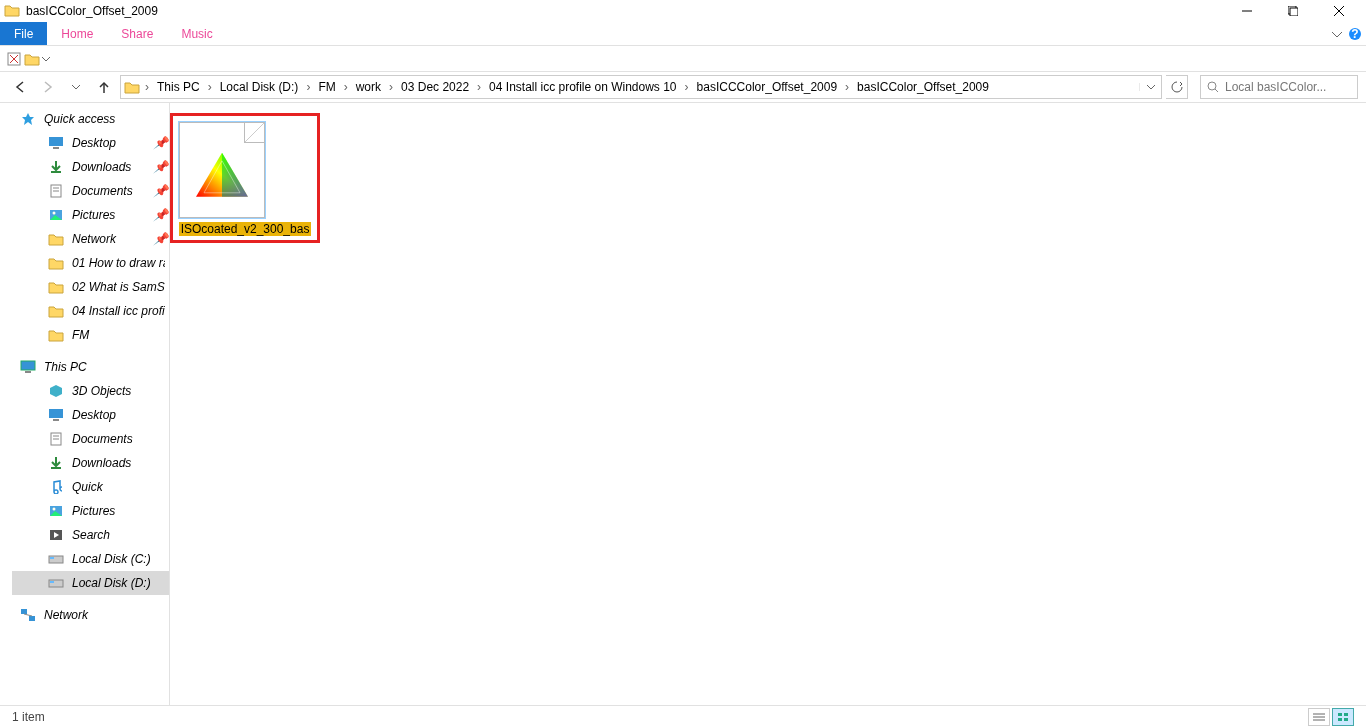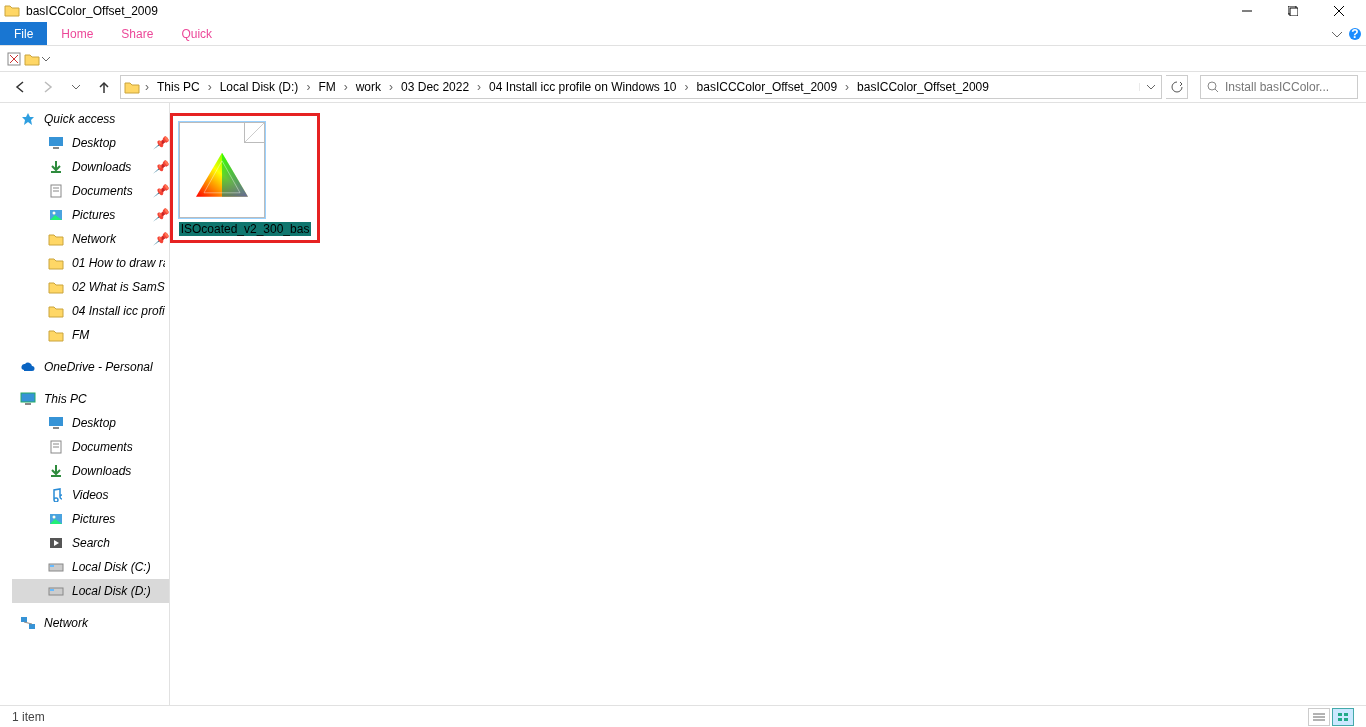--- a/index.html
+++ b/index.html
@@ -48,21 +48,21 @@
 .side-item .label { white-space: nowrap; overflow: hidden; text-overflow: clip; flex:1; }
 .side-item .pin { width: 12px; color: #888; margin-left: 4px; }
 .side-item.selected { background: #d9d9d9; }
 
 .content { flex: 1; position: relative; padding: 8px; }
 .file-item { width: 110px; display: flex; flex-direction: column; align-items: center; position: absolute; top: 10px; left: 20px; }
 .file-highlight { border: 3px solid #e62222; padding: 0 6px 4px 6px; }
 .file-icon-area { width: 86px; height: 96px; background: #fff; border: 1px solid #bbb; position: relative; margin-top: 6px; }
 .file-icon-area .corner { position: absolute; top: 0; right: 0; width: 20px; height: 20px; background: linear-gradient(135deg, #fff 48%, #ccc 50%, #fff 52%); border-left: 1px solid #bbb; border-bottom: 1px solid #bbb; }
 .icc-triangle { position:absolute; left:50%; top:50%; transform:translate(-50%,-40%); }
-.file-label { text-align: center; margin-top: 4px; line-height: 14px; background: #0f766e; padding: 0 2px; }
+.file-label { text-align: center; margin-top: 4px; line-height: 14px; background: #eab308; padding: 0 2px; }
 .file-item.selected .file-icon-area { outline: 1px solid #99d1ff; }
 
 
 .status-bar { height: 22px; border-top: 1px solid #e1e1e1; display: flex; align-items: center; padding: 1px 12px; color: #444; }
 .status-bar .right { margin-left:auto; display:flex; gap:2px; }
 .view-btn { width: 22px; height: 18px; border: 1px solid #ccc; display:flex;align-items:center;justify-content:center; }
 .view-btn.active { background: #cce8ff; border-color: #4aa; }
 
 
 svg { display: block; }
@@ -95,21 +95,21 @@
           <line x1="10" y1="0" x2="0" y2="10" stroke="#000"></line>
         </svg>
       </div>
   </div>
 </div>
 
 <div class="menu-bar">
   <div class="tab file">File</div>
   <div class="tab other">Home</div>
   <div class="tab other">Share</div>
-  <div class="tab other">Quick</div>
+  <div class="tab other">Music</div>
   <div class="right">
     <span>
         <svg width="10" height="10">
           <polyline points="0,3 5,8 10,3" fill="none" stroke="#666"></polyline>
         </svg>
       </span>
     <span>
         <svg width="14" height="14">
           <circle cx="7" cy="7" r="6" fill="#1a8cff"></circle>
           <text x="7" y="11" text-anchor="middle" fill="#fff" font-size="10" font-weight="bold">?</text>
@@ -199,21 +199,21 @@
       </svg>
     </div>
 
   <div class="search-bar">
     <span class="mag">
         <svg width="12" height="12">
           <circle cx="5" cy="5" r="4" fill="none" stroke="#888"></circle>
           <line x1="8" y1="8" x2="11" y2="11" stroke="#888"></line>
         </svg>
       </span>
-    <span>Install basICColor...</span>
+    <span>Local basICColor...</span>
   </div>
 </div>
 
 <div class="main">
   <div class="sidebar">
     <div class="side-group">
       <div class="side-item top">
         <span class="ico">
             <svg width="14" height="14">
               <polygon points="7,1 9,5 13,5 10,8 11,13 7,10 3,13 4,8 1,5 5,5" fill="#2f9fe0"></polygon>
@@ -307,40 +307,38 @@
               </svg>
             </span>
     <span class="label">FM</span>
 
   </div>
         </div>
     </div>
     <div class="side-group">
       <div class="side-item top">
         <span class="ico">
-            <svg width="16" height="12">
-              <path d="M4 9a3 3 0 0 1 1-6 4 4 0 0 1 7 2 2.5 2.5 0 0 1 0 5H4z" fill="#0a64c2"></path>
-            </svg>
-          </span>
-        <span class="label">OneDrive - Personal</span>
-      </div>
-    </div>
-    <div class="side-group">
-      <div class="side-item top">
-        <span class="ico">
             <svg width="16" height="14">
               <rect x="1" y="1" width="14" height="9" fill="#3693d6" stroke="#2a6"></rect>
               <rect x="5" y="11" width="6" height="2" fill="#888"></rect>
             </svg>
           </span>
         <span class="label">This PC</span>
       </div>
       <div id="pc-items">
   <div class="side-item child ">
     <span class="ico">
+              <svg width="14" height="14">
+                <polygon points="7,1 13,4 13,10 7,13 1,10 1,4" fill="#3fb0c9"></polygon>
+              </svg>
+            </span>
+    <span class="label">3D Objects</span>
+  </div>
+  <div class="side-item child ">
+    <span class="ico">
               <svg width="16" height="14">
                 <rect x="1" y="1" width="14" height="9" fill="#3693d6"></rect>
                 <rect x="5" y="11" width="6" height="2" fill="#888"></rect>
               </svg>
             </span>
     <span class="label">Desktop</span>
   </div>
   <div class="side-item child ">
     <span class="ico">
               <svg width="12" height="14">
@@ -359,21 +357,21 @@
               </svg>
             </span>
     <span class="label">Downloads</span>
   </div>
   <div class="side-item child ">
     <span class="ico">
               <svg width="12" height="14">
                 <path d="M4 12a2 2 0 1 0 0-0.1M4 12V2l6-1v8a2 2 0 1 0 0-0.1" fill="none" stroke="#2a8cd6" stroke-width="1.5"></path>
               </svg>
             </span>
-    <span class="label">Videos</span>
+    <span class="label">Quick</span>
   </div>
   <div class="side-item child ">
     <span class="ico">
               <svg width="14" height="12">
                 <rect x="1" y="1" width="12" height="10" fill="#4aa3df"></rect>
                 <circle cx="5" cy="4" r="1.5" fill="#ffe"></circle>
                 <polyline points="1,11 6,6 13,11" fill="#2e7"></polyline>
               </svg>
             </span>
     <span class="label">Pictures</span>

